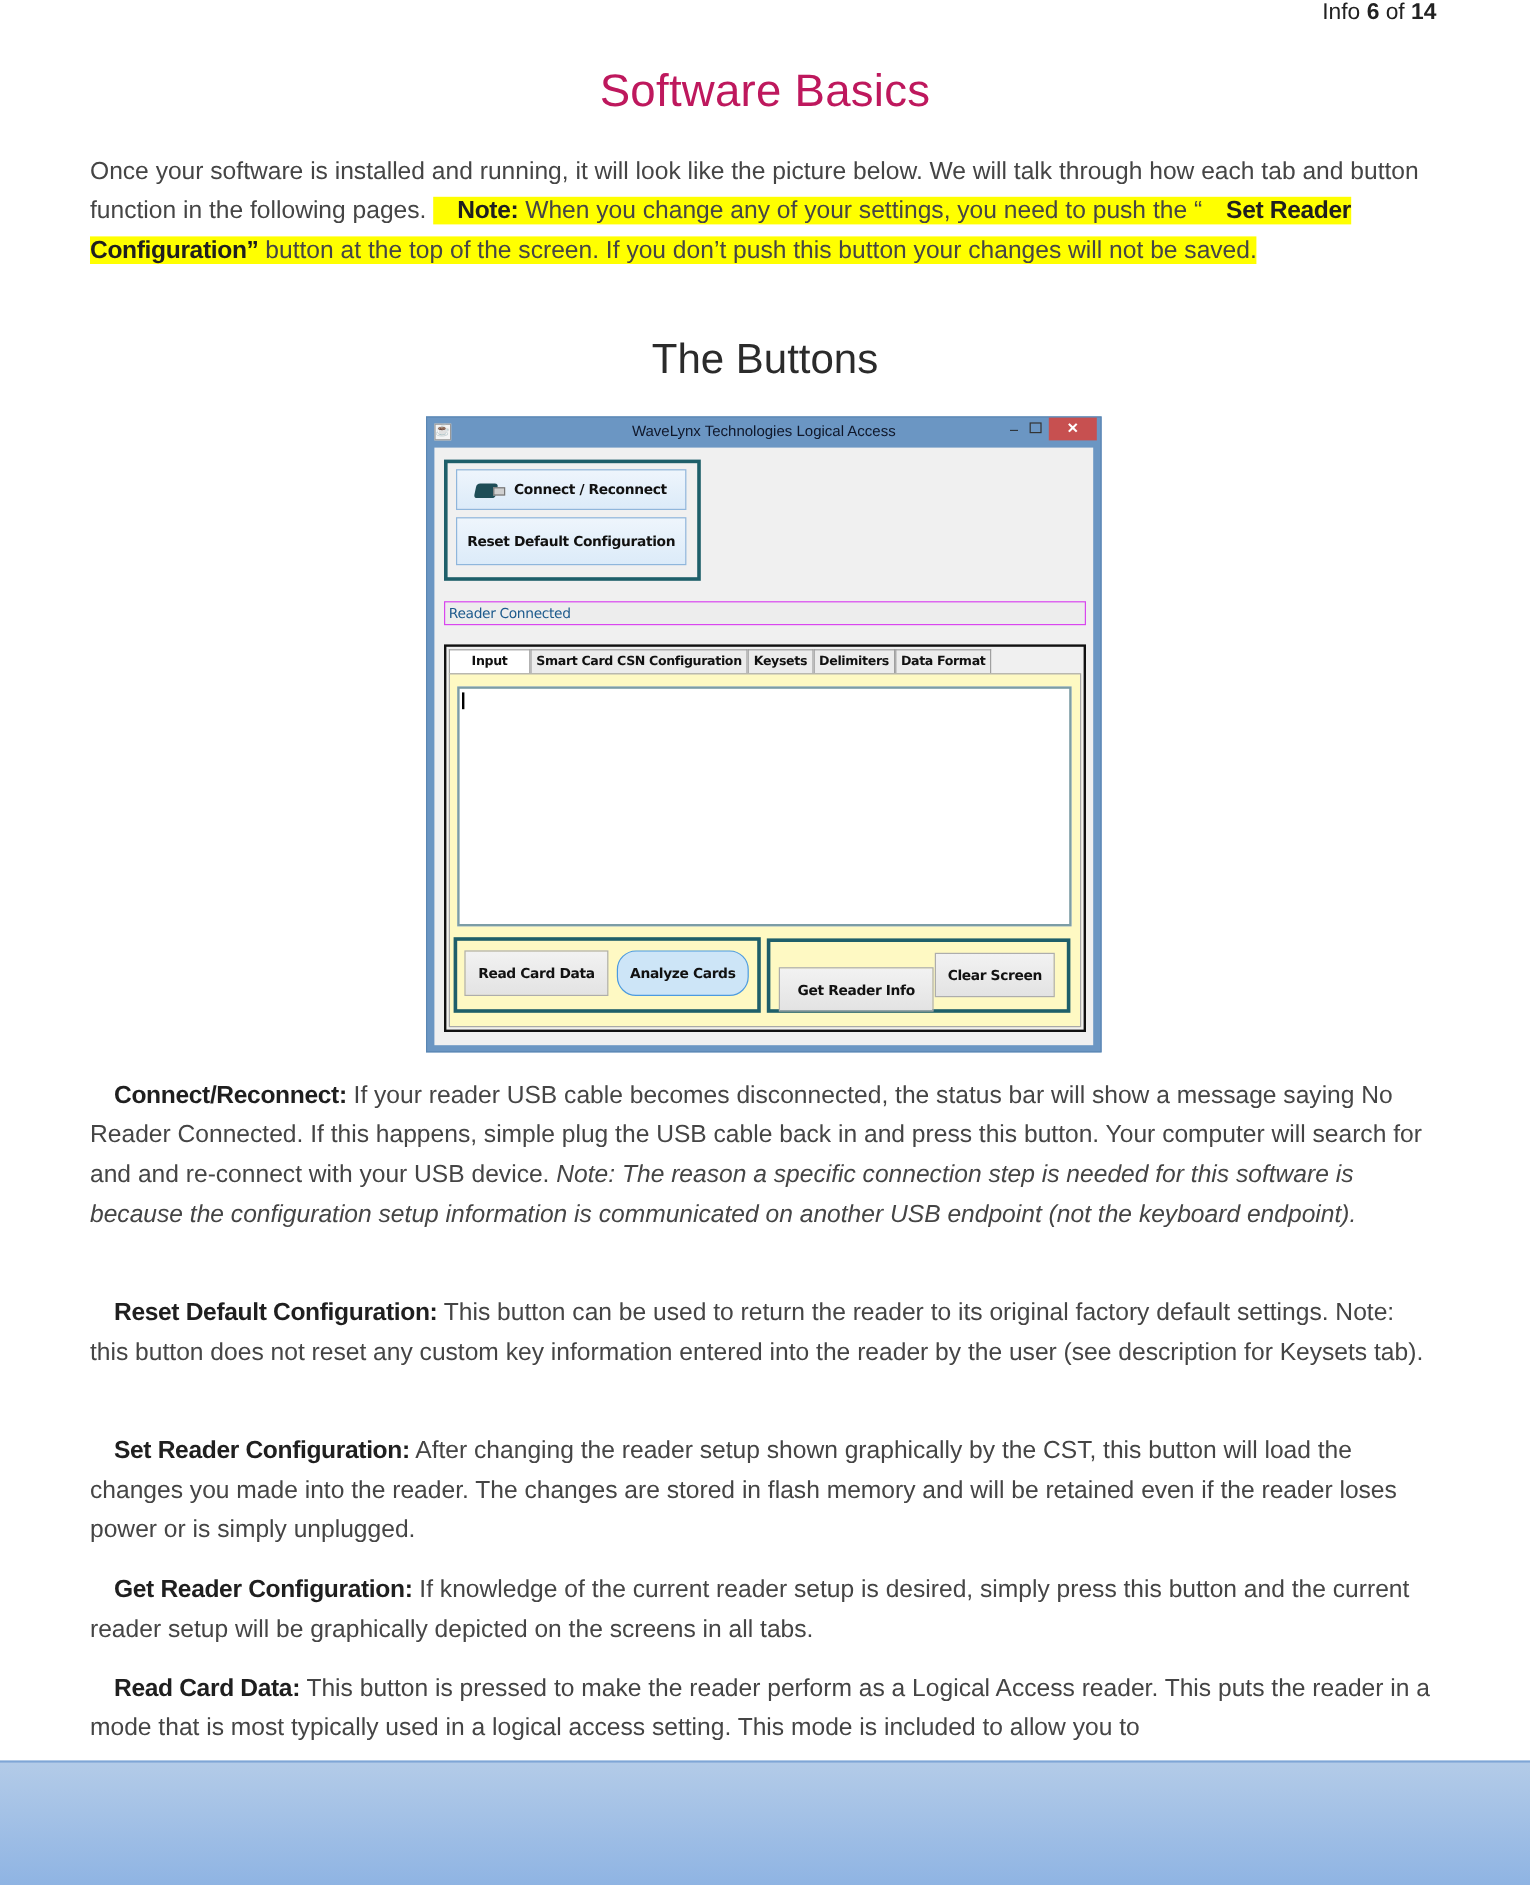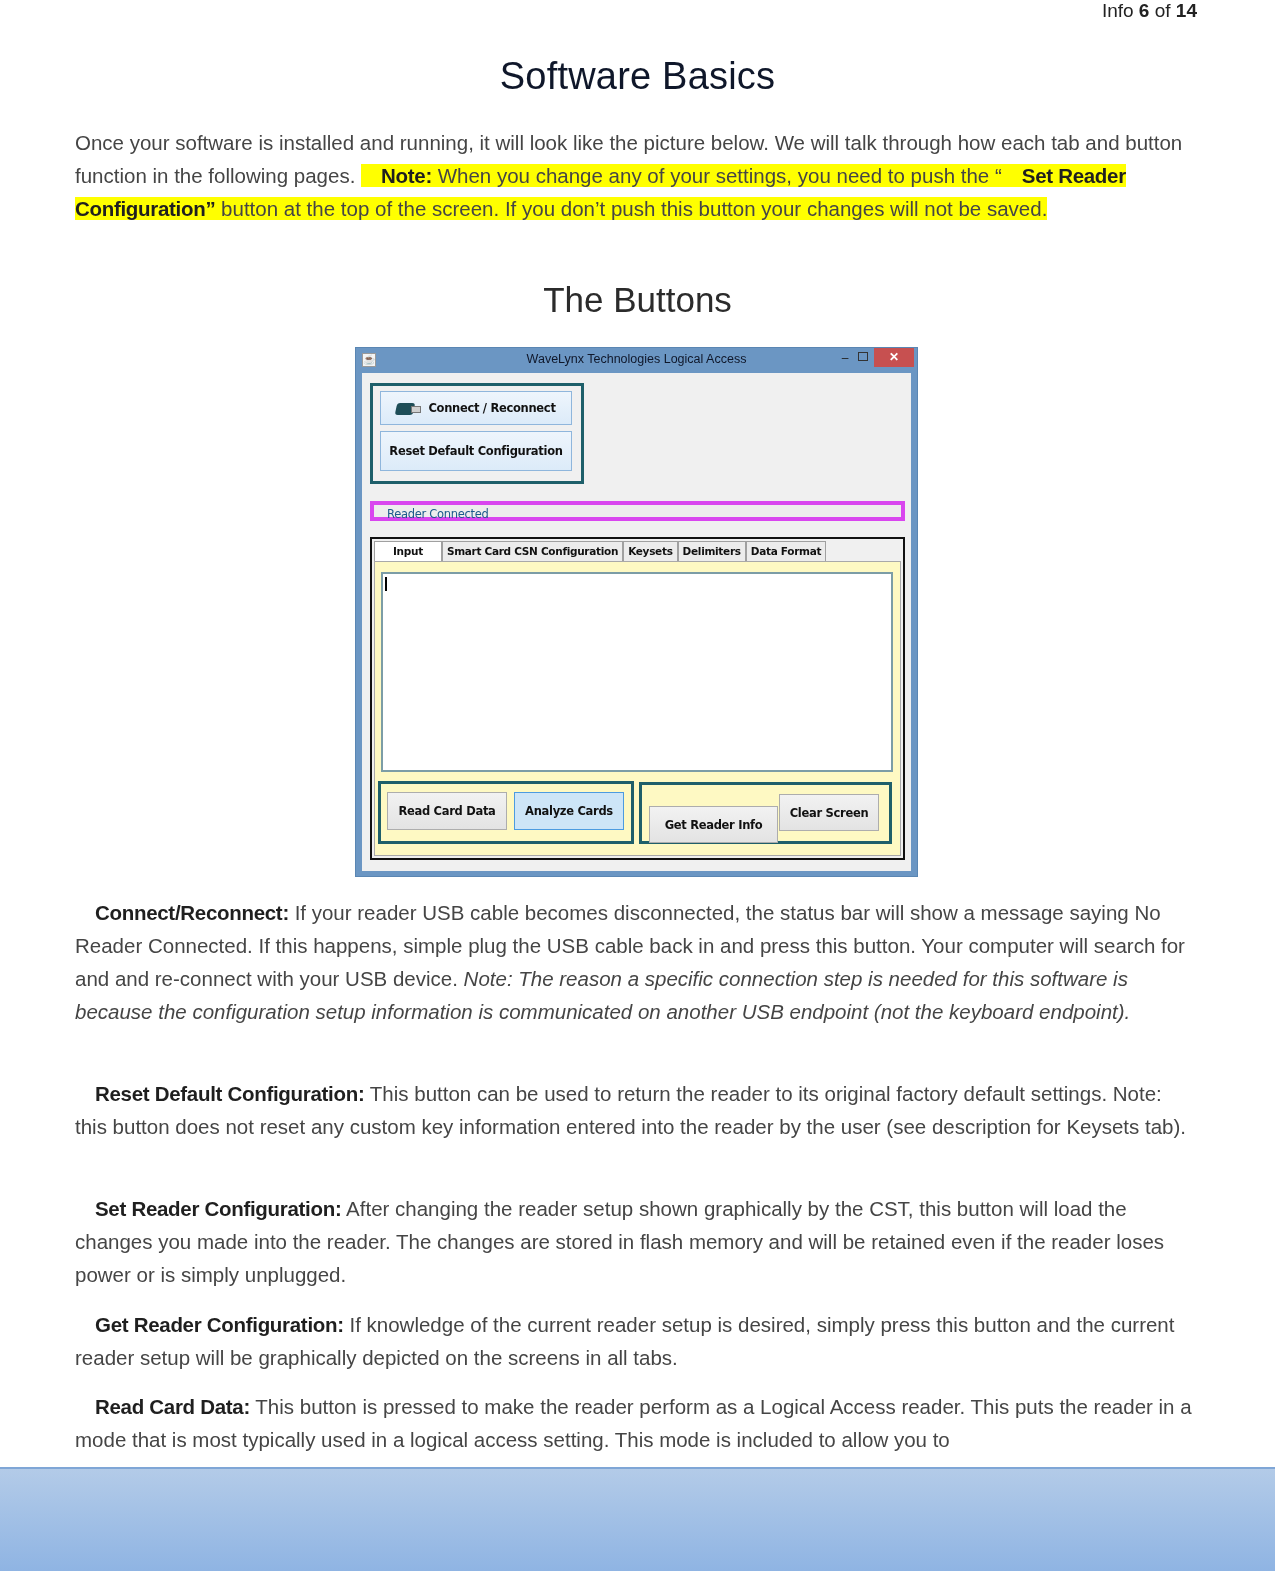--- a/index.html
+++ b/index.html
@@ -2,47 +2,47 @@
 <html><head>
 <meta charset="utf-8">
 <style>
   * { box-sizing: border-box; margin: 0; padding: 0; }
   html, body { width: 1275px; height: 1571px; background: #ffffff; overflow: hidden; }
   body { position: relative; font-family: "Liberation Sans", sans-serif; color: #404040; }
 
   .page-num { position: absolute; top: 0; right: 78px; font-size: 19px; color: #222; line-height: 22px; }
   .page-num b { font-weight: bold; }
 
-  .h1 { position: absolute; top: 55px; left: 0; width: 1275px; text-align: center; font-size: 38px; color: #0f172a; font-weight: normal; letter-spacing: 0.2px; }
+  .h1 { position: absolute; top: 55px; left: 0; width: 1275px; text-align: center; font-size: 38px; color: #be185d; font-weight: normal; letter-spacing: 0.2px; }
   .h2 { position: absolute; top: 280px; left: 0; width: 1275px; text-align: center; font-size: 35px; color: #2b2b2b; font-weight: normal; }
 
   .body-text { position: absolute; left: 75px; width: 1120px; font-size: 20.5px; line-height: 33px; color: #454545; }
   .hl { background: #ffff00; }
   .strong { color: #1f1f1f; font-weight: bold; letter-spacing: -0.3px; padding-left: 20px; }
   .ital { font-style: italic; }
 
   
   .win { position: absolute; left: 355px; top: 347px; width: 563px; height: 530px; background: #6b96c3; border: 1px solid #5a86b3; }
   .titlebar { position: absolute; left: 0; top: 0; width: 100%; height: 24px; }
   .title-icon { position: absolute; left: 6px; top: 5px; width: 14px; height: 14px; background: #f4f4f4; border: 1px solid #999; font-size: 10px; line-height: 12px; text-align: center; color: #c46a12; }
   .title-text { position: absolute; left: 0; width: 100%; top: 4px; text-align: center; font-size: 12.5px; color: #0f172a; }
   .tb-min { position: absolute; left: 482px; top: 4px; width: 14px; height: 14px; font-size: 12px; color: #222; text-align: center; line-height: 12px; }
   .tb-max { position: absolute; left: 502px; top: 4px; width: 10px; height: 9px; border: 1px solid #333; }
   .tb-close { position: absolute; left: 518px; top: 0; width: 40px; height: 19px; background: #c75050; color: #fff; font-size: 12px; font-weight: bold; text-align: center; line-height: 19px; }
 
   .client { position: absolute; left: 6px; top: 25px; width: 549px; height: 498px; background: #f0f0f0; }
   .group { position: absolute; border: 3px solid #1e5f6a; }
   .jbtn { position: absolute; border: 1px solid #adadad; background: linear-gradient(#f2f2f2, #e3e3e3); font-family: "DejaVu Sans", sans-serif; font-weight: bold; font-size: 11.5px; color: #111; display: flex; align-items: center; justify-content: center; letter-spacing: -0.3px; }
   .jbtn.blue { background: linear-gradient(#eef5fc, #dcebf9); border-color: #8fb6dc; }
-  .jbtn.active { background: #cde5f7; border-color: #4c9be0; }
+  .jbtn.active { background: #cde5f7; border-color: #4c9be0; border-radius: 16px; }
   .usb-icon { display: inline-block; width: 26px; height: 16px; margin-right: 6px; position: relative; }
   .usb-icon .body { position: absolute; left: 0; top: 3px; width: 18px; height: 12px; background: #1e4d57; border-radius: 3px; transform: skewX(-12deg); }
   .usb-icon .plug { position: absolute; left: 15px; top: 6px; width: 10px; height: 7px; background: #d0d0d0; border: 1px solid #777; }
 
-  .status { position: absolute; left: 8px; top: 128px; width: 535px; height: 20px; border: 4px solid #d946ef; background: #ededed; font-family: "DejaVu Sans", sans-serif; font-size: 11.5px; color: #1c5a8c; padding-left: 13px; line-height: 18px; letter-spacing: -0.3px; }
+  .status { position: absolute; left: 8px; top: 128px; width: 535px; height: 20px; border: 1px solid #d946ef; background: #ededed; font-family: "DejaVu Sans", sans-serif; font-size: 11.5px; color: #1c5a8c; padding-left: 3px; line-height: 18px; letter-spacing: -0.3px; }
 
   .tabpane { position: absolute; left: 8px; top: 164px; width: 535px; height: 323px; border: 2px solid #111; background: #f0f0f0; }
   .tabs { position: absolute; left: 2px; top: 2px; height: 20px; display: flex; }
   .tab { height: 20px; border: 1px solid #a0a0a0; border-bottom: none; background: #ececec; font-family: "DejaVu Sans", sans-serif; font-weight: bold; font-size: 10.5px; color: #111; padding: 0 4px; line-height: 19px; letter-spacing: -0.3px; }
   .tab.selected { background: #ffffff; padding: 0 18px; height: 21px; }
   .tab-content { position: absolute; left: 2px; top: 22px; width: 527px; height: 295px; border: 1px solid #a9a9a9; background: #fef9c3; }
   .textarea { position: absolute; left: 6px; top: 10px; width: 512px; height: 200px; background: #fff; border: 2px solid #7c9da6; }
   .caret { position: absolute; left: 2px; top: 3px; width: 2px; height: 14px; background: #000; }
 </style>
 </head>

